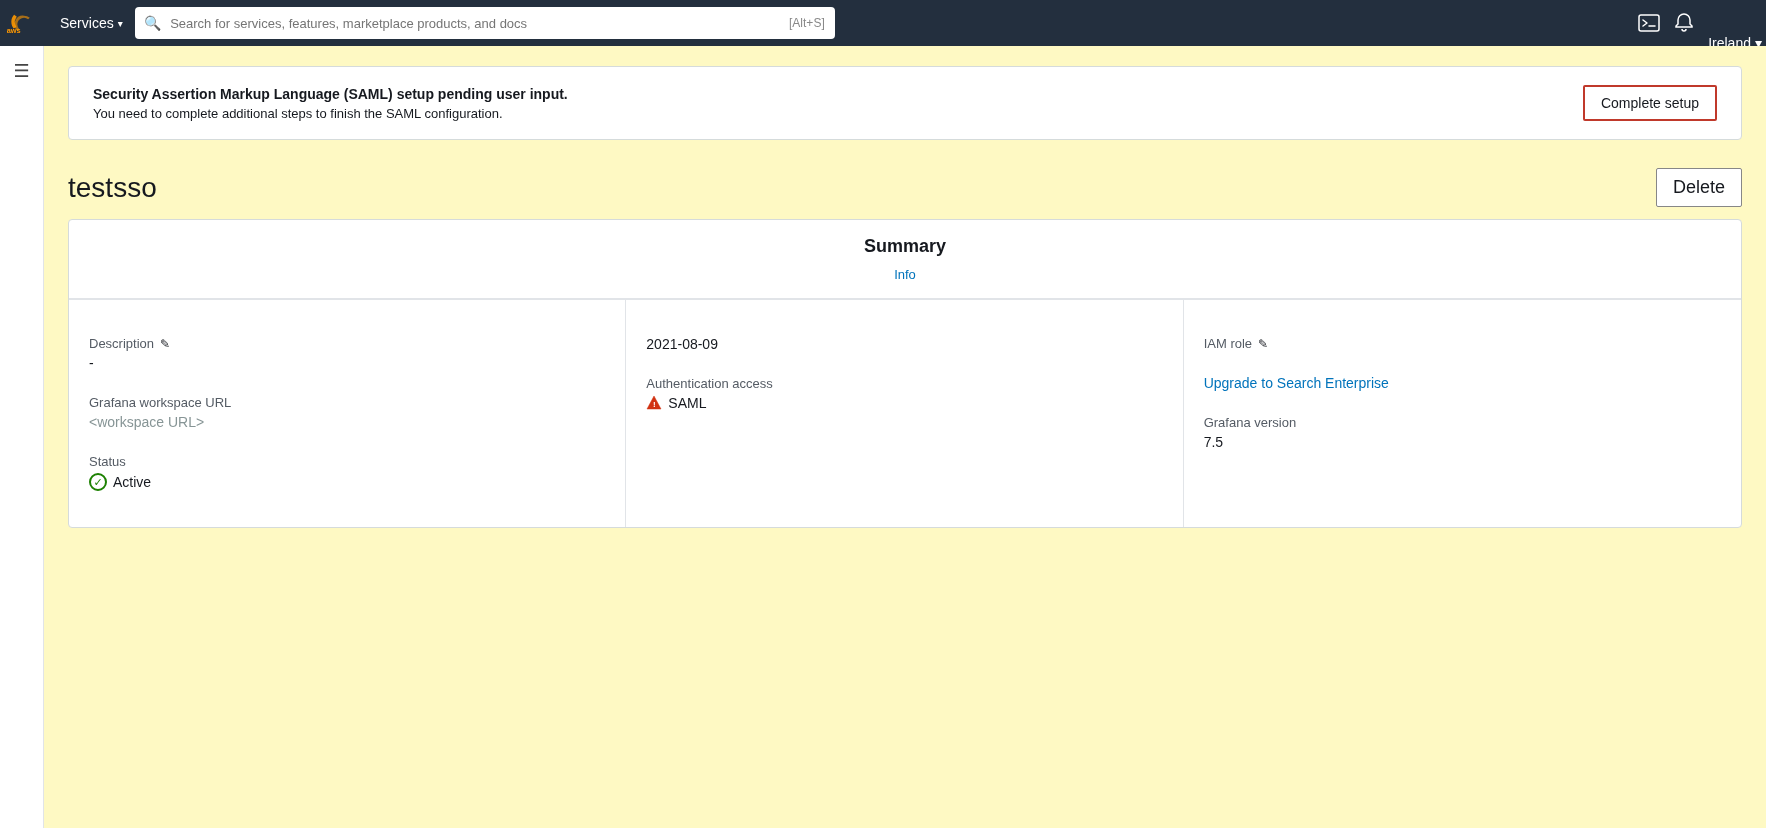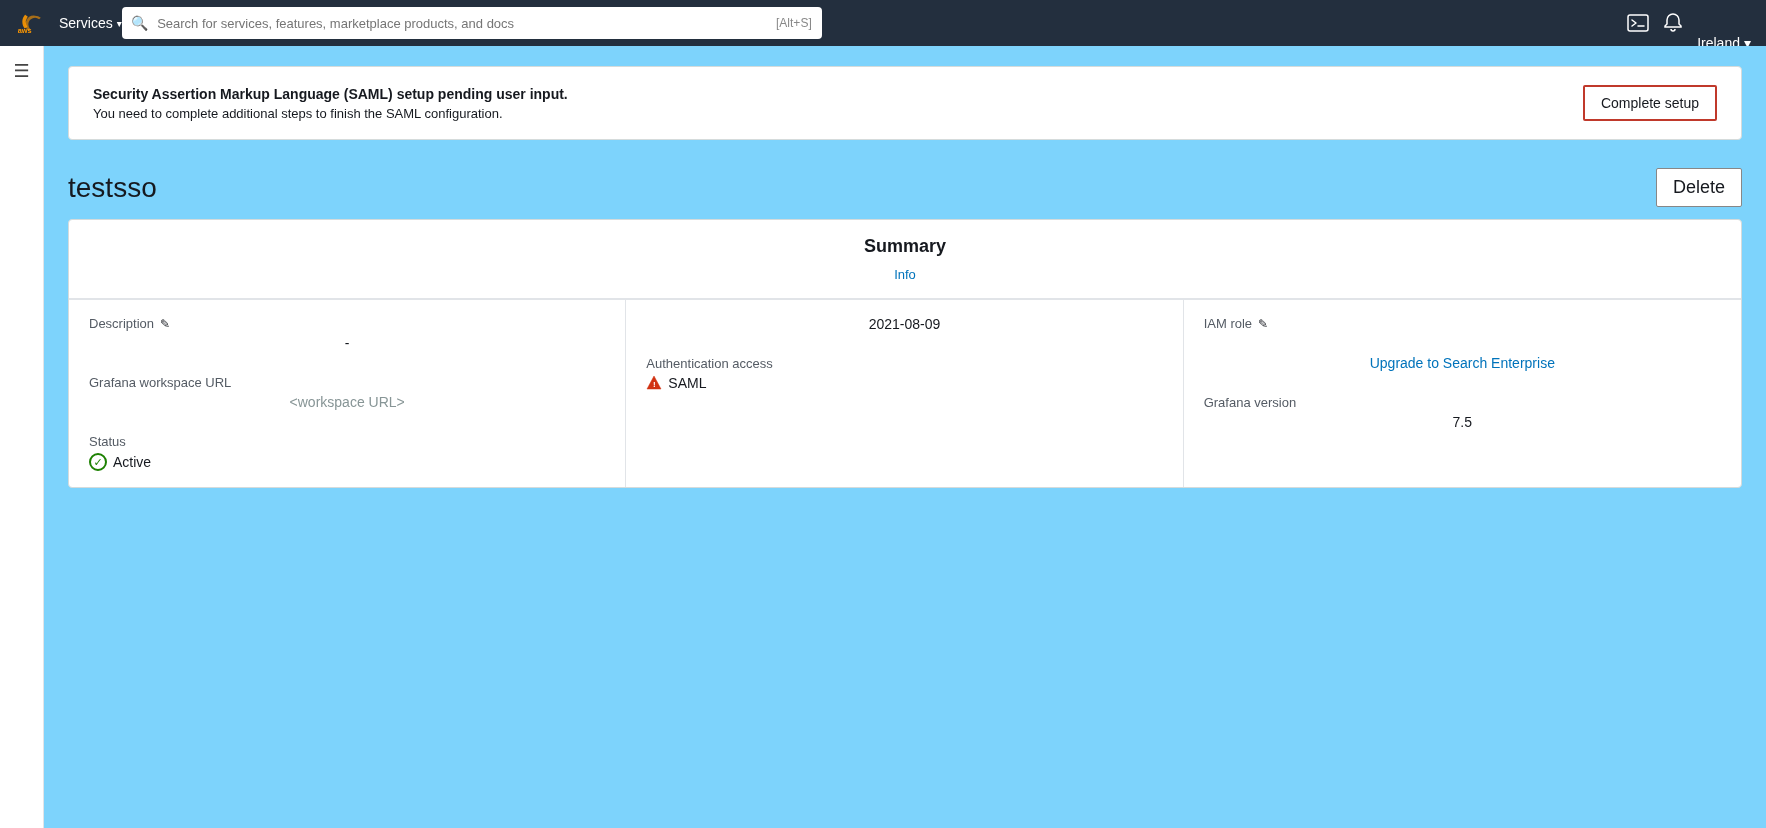--- a/index.html
+++ b/index.html
@@ -4,21 +4,22 @@
   <style>
     * { box-sizing: border-box; margin: 0; padding: 0; }
     body { font-family: "Amazon Ember", Arial, sans-serif; font-size: 14px; background: #f2f3f3; color: #16191f; }
 
     
     .top-nav {
       display: flex;
       align-items: center;
       background: #232f3e;
       height: 46px;
-      padding: 0 15px;
+      padding: 0 4px;
+      gap: 12px;
     }
     .aws-logo {
       display: flex;
       align-items: center;
       margin-right: 4px;
     }
     .aws-logo svg { width: 40px; height: 28px; }
     .nav-services {
       display: flex;
       align-items: center;
@@ -95,21 +96,21 @@
     .hamburger {
       cursor: pointer;
       font-size: 18px;
       color: #444;
     }
 
     
     .main-content {
       flex: 1;
       padding: 20px 24px;
-      background: #7dd3fc;
+      background: #fef9c3;
     }
 
     
     .alert-banner {
       background: #fff;
       border: 1px solid #d5dbdb;
       border-radius: 4px;
       display: flex;
       align-items: center;
       justify-content: space-between;
@@ -185,23 +186,22 @@
       font-size: 13px;
       text-decoration: none;
       cursor: pointer;
     }
     .summary-grid {
       display: grid;
       grid-template-columns: 1fr 1fr 1fr;
       border-top: 1px solid #e1e4e8;
     }
     .summary-col {
-      padding: 16px 20px;
+      padding: 36px 20px;
       border-right: 1px solid #e1e4e8;
-      text-align: center;
     }
     .summary-col:last-child { border-right: none; }
     .field-group { margin-bottom: 24px; }
     .field-group:last-child { margin-bottom: 0; }
     .field-label {
       display: flex;
       align-items: center;
       gap: 6px;
       font-size: 13px;
       color: #545b64;

